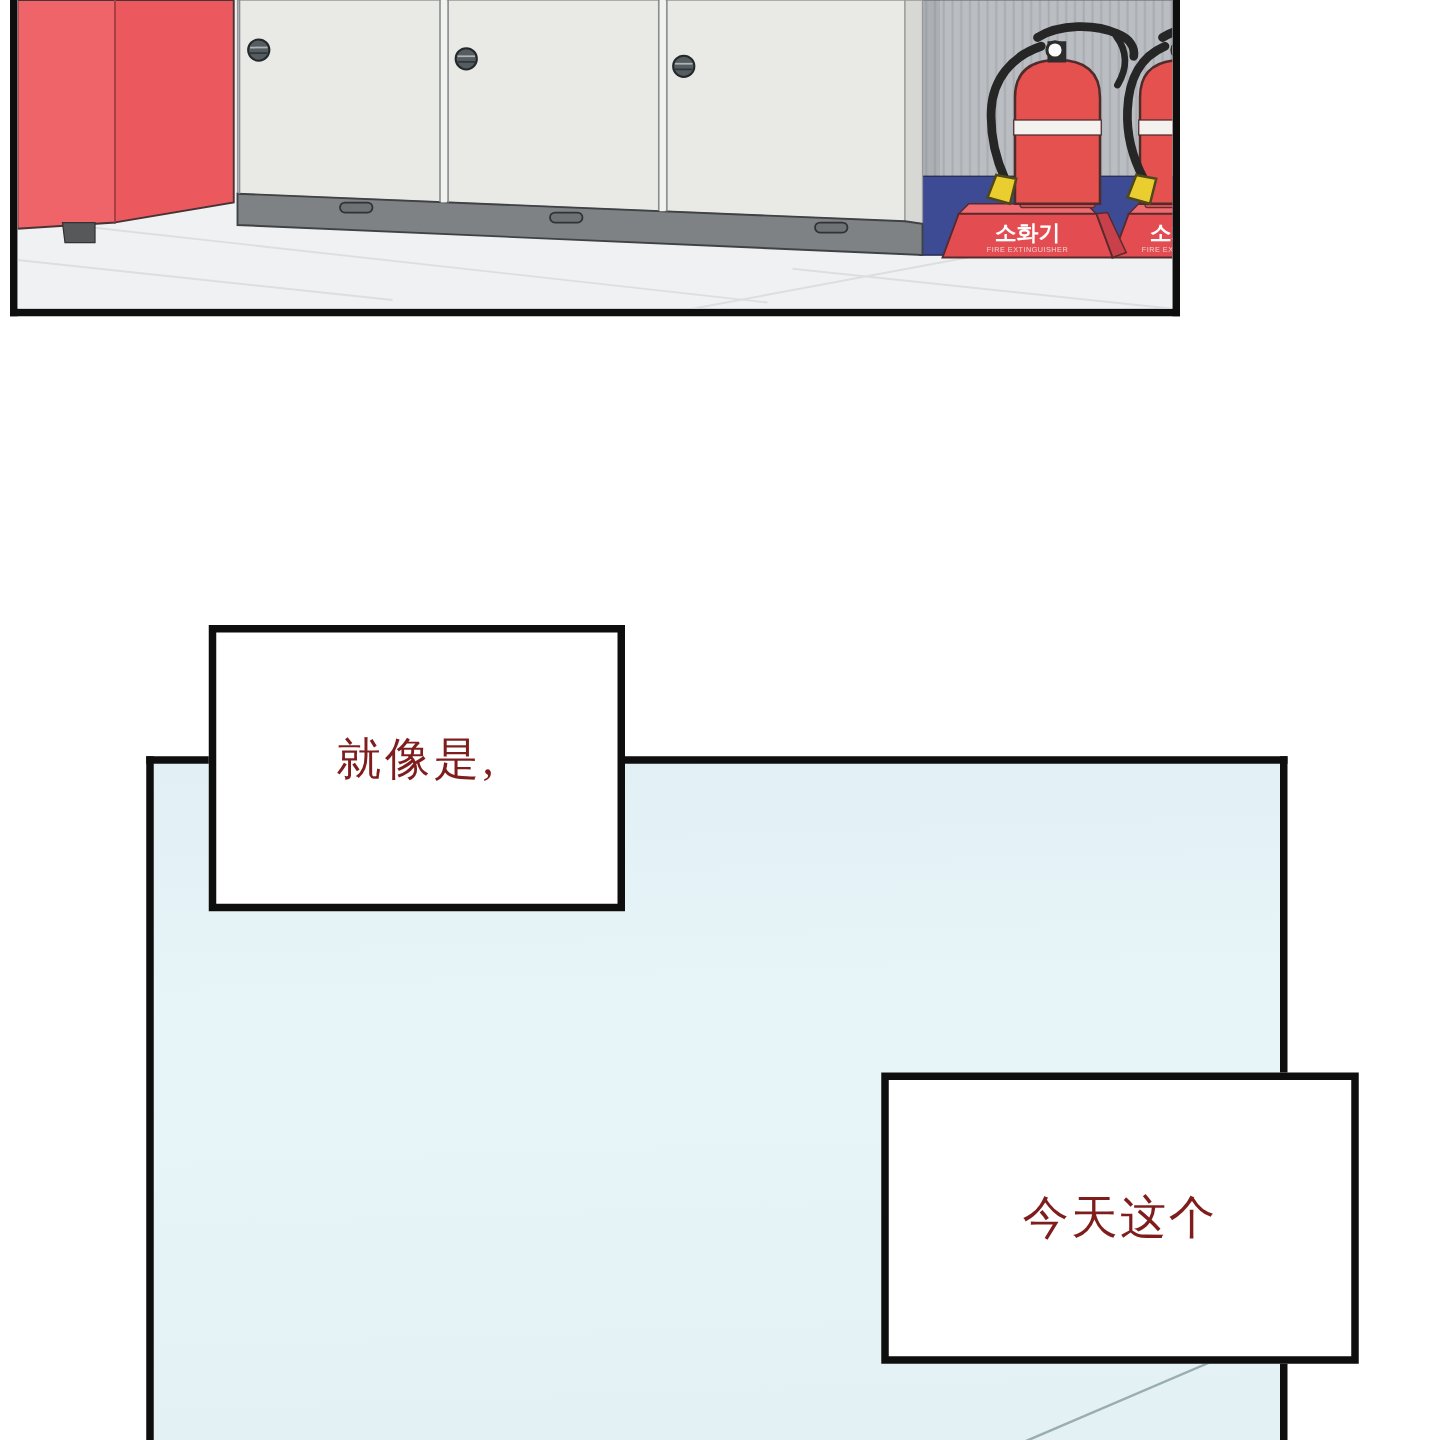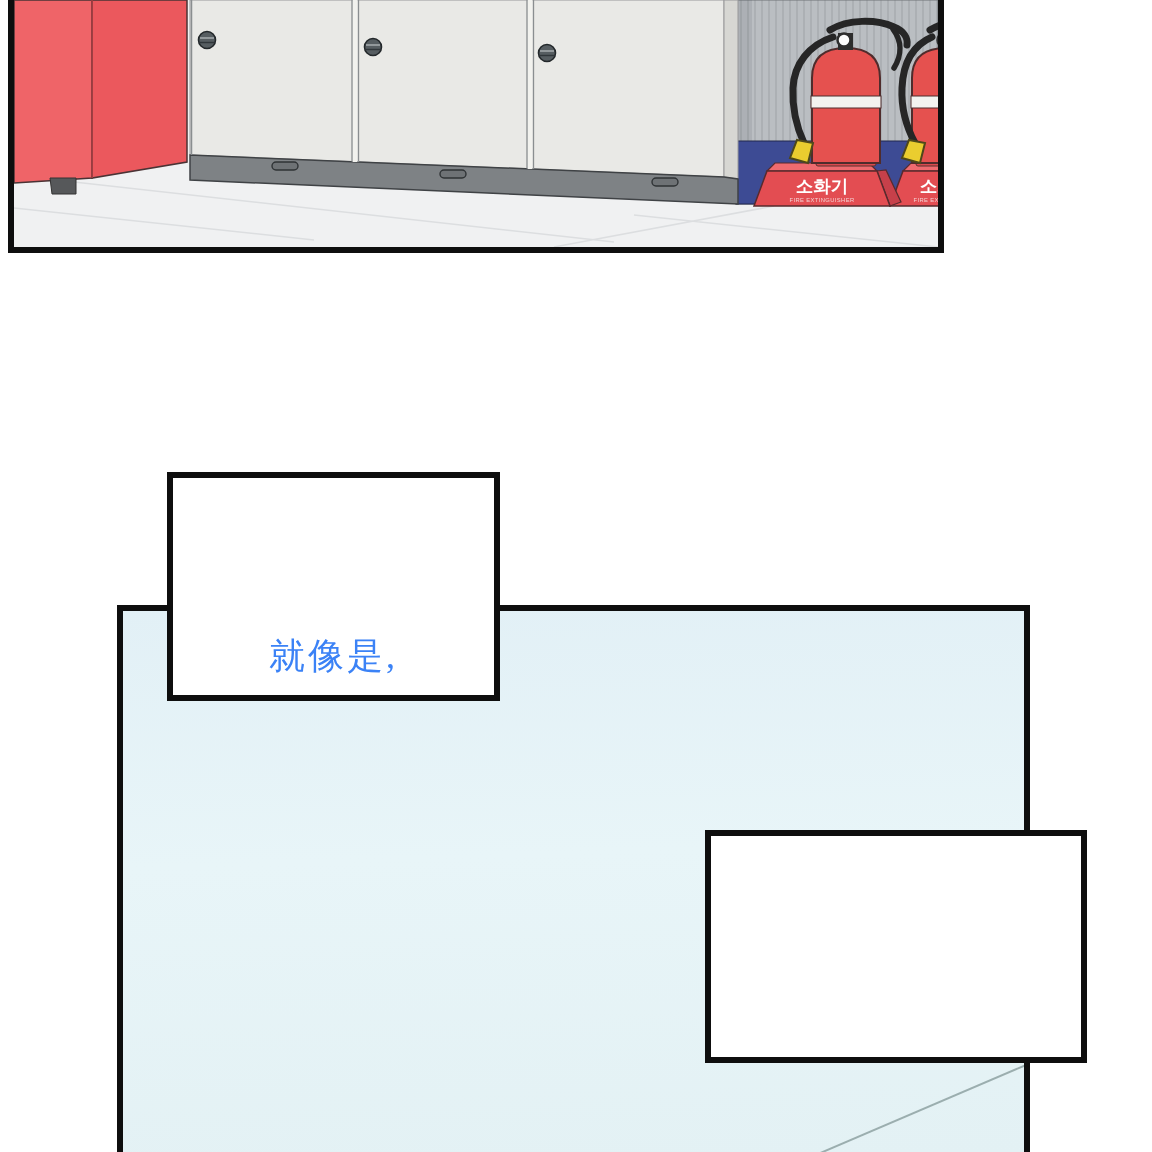--- a/index.html
+++ b/index.html
@@ -18,23 +18,24 @@
     position:absolute;left:117px;top:605px;width:901px;height:541px;
     border:6px solid #0e0e0e;border-bottom:none;
     background:linear-gradient(178deg,#e2f0f6 0%,#e8f5f8 45%,#e3f1f4 100%);
     overflow:hidden;z-index:2;
   }
   .panel-blue svg{position:absolute;left:0;top:0;}
 
   
   .caption{
     position:absolute;background:#ffffff;border:6px solid #0e0e0e;
-    display:flex;flex-direction:column;align-items:center;justify-content:flex-end;
-    z-index:5;color:#3b82f6;text-align:center;
+    display:flex;flex-direction:column;align-items:center;justify-content:center;
+    z-index:5;color:#7f1d1d;text-align:center;
     font-family:"Liberation Serif","DejaVu Serif",serif;
+    margin-top:28px;
   }
   .caption-1{left:167px;top:472px;width:321px;height:203px;font-size:36px;letter-spacing:3px;padding-bottom:14px;}
   .caption-2{left:705px;top:830px;width:370px;height:221px;font-size:37px;letter-spacing:2px;line-height:48px;}
 </style>
 </head>
 <body>
 
 <div class="page">
 
   <div class="panel-top">
@@ -135,15 +136,16 @@
     <svg width="901" height="541" viewBox="0 0 901 541">
       <line x1="910" y1="451" x2="688" y2="546" stroke="#8fa3a3" stroke-width="2" opacity="0.85"></line>
     </svg>
   </div>
 
   <div class="caption caption-1">
     <span>就像是,</span>
   </div>
 
   <div class="caption caption-2">
+    <div>今天这个</div>
   </div>
 
 </div>
 
 </body></html>

